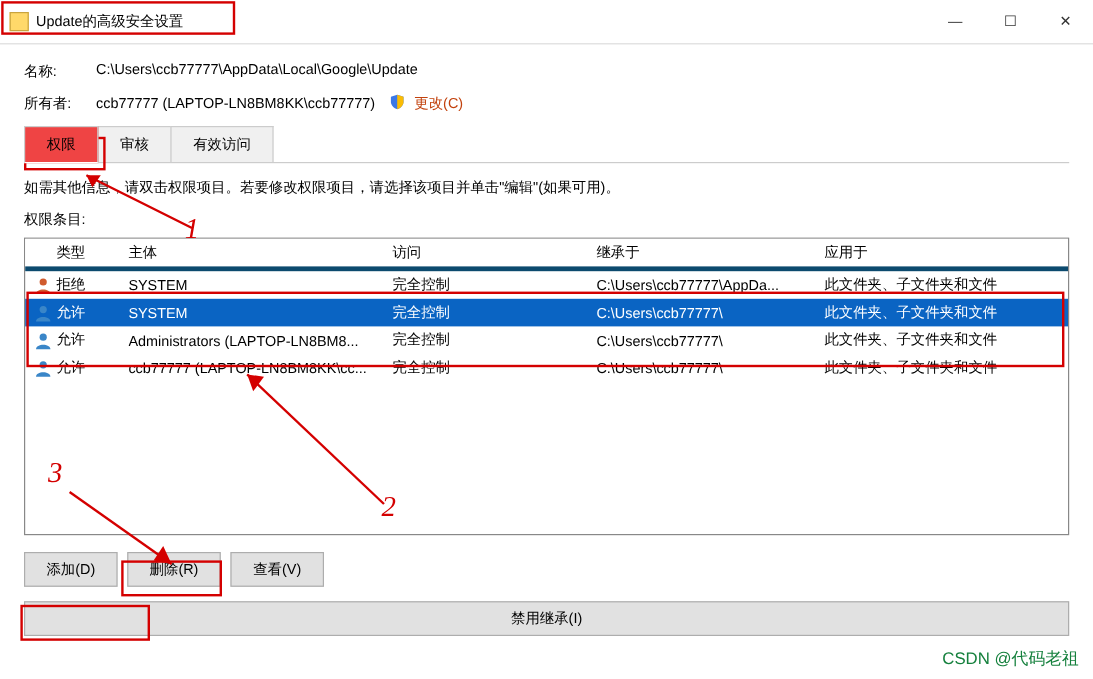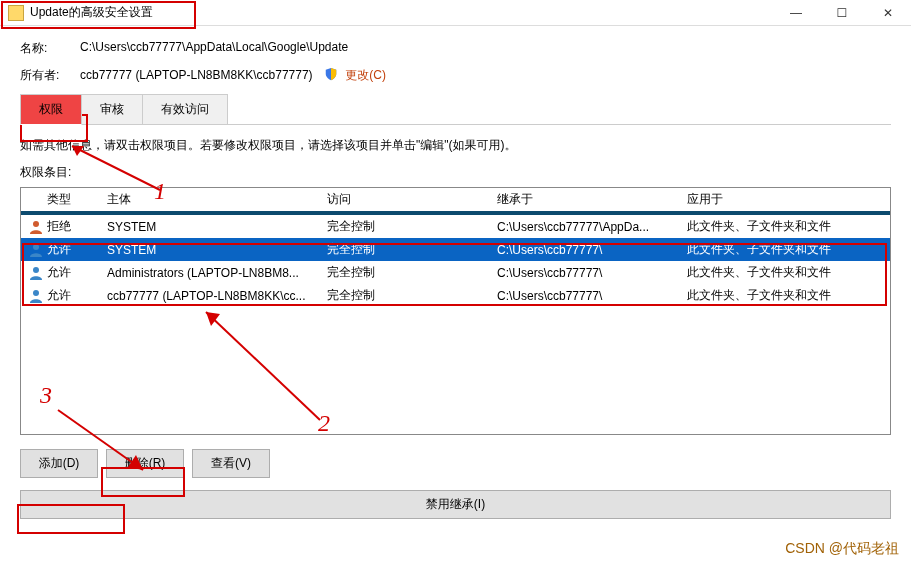--- a/index.html
+++ b/index.html
@@ -1,17 +1,17 @@
 <!DOCTYPE html>
 <html><head>
 <meta charset="utf-8">
 <style>
 * { margin: 0; padding: 0; box-sizing: border-box; font-family: "Microsoft YaHei", "Segoe UI", sans-serif; font-size: 12px; }
 body { background: #fff; width: 911px; height: 566px; position: relative; overflow: hidden; }
-.titlebar { height: 26px; display: flex; align-items: center; padding-left: 8px; border-bottom: 1px solid #ddd; }
+.titlebar { height: 37px; display: flex; align-items: center; padding-left: 8px; border-bottom: 1px solid #ddd; }
 .titlebar-icon { width: 16px; height: 16px; background: #ffd96a; border: 1px solid #c9a43f; margin-right: 6px; }
 .titlebar-text { flex: 1; }
 .win-controls { display: flex; }
 .win-btn { width: 46px; height: 30px; display: flex; align-items: center; justify-content: center; color: #333; }
 .content { padding: 14px 20px 10px 20px; }
 .row { display: flex; align-items: flex-start; margin-bottom: 10px; }
 .row-label { width: 60px; }
 .row-value { }
 .shield-icon { display: inline-block; width: 14px; height: 14px; vertical-align: -2px; margin-left: 8px; }
 .link { color: #c2410c; margin-left: 4px; text-decoration: none; }
@@ -27,21 +27,21 @@
 .col-type { width: 60px; }
 .col-principal { width: 220px; overflow: hidden; white-space: nowrap; text-overflow: ellipsis; }
 .col-access { width: 170px; }
 .col-inherit { width: 190px; overflow: hidden; white-space: nowrap; text-overflow: ellipsis; }
 .col-applies { flex: 1; }
 .trow.selected { background: #0a64c3; color: #fff; }
 .person-icon { width: 16px; height: 16px; }
 .btnbar { margin-top: 14px; display: flex; gap: 8px; }
 .btn { min-width: 78px; padding: 5px 0; background: #e1e1e1; border: 1px solid #adadad; text-align: center; }
 .btnbar2 { margin-top: 12px; }
-.watermark { position: absolute; right: 12px; bottom: 8px; color: #a16207; font-size: 14px; }
+.watermark { position: absolute; right: 12px; bottom: 8px; color: #15803d; font-size: 14px; }
 
 .anno-box { position: absolute; border: 2px solid #d40000; pointer-events: none; }
 .anno-num { position: absolute; color: #d40000; font-size: 24px; font-family: "Times New Roman", serif; font-style: italic; pointer-events: none; }
 .arrow { position: absolute; pointer-events: none; }
 </style>
 </head>
 <body>
 
 <div class="titlebar">
   <div class="titlebar-icon"></div>

